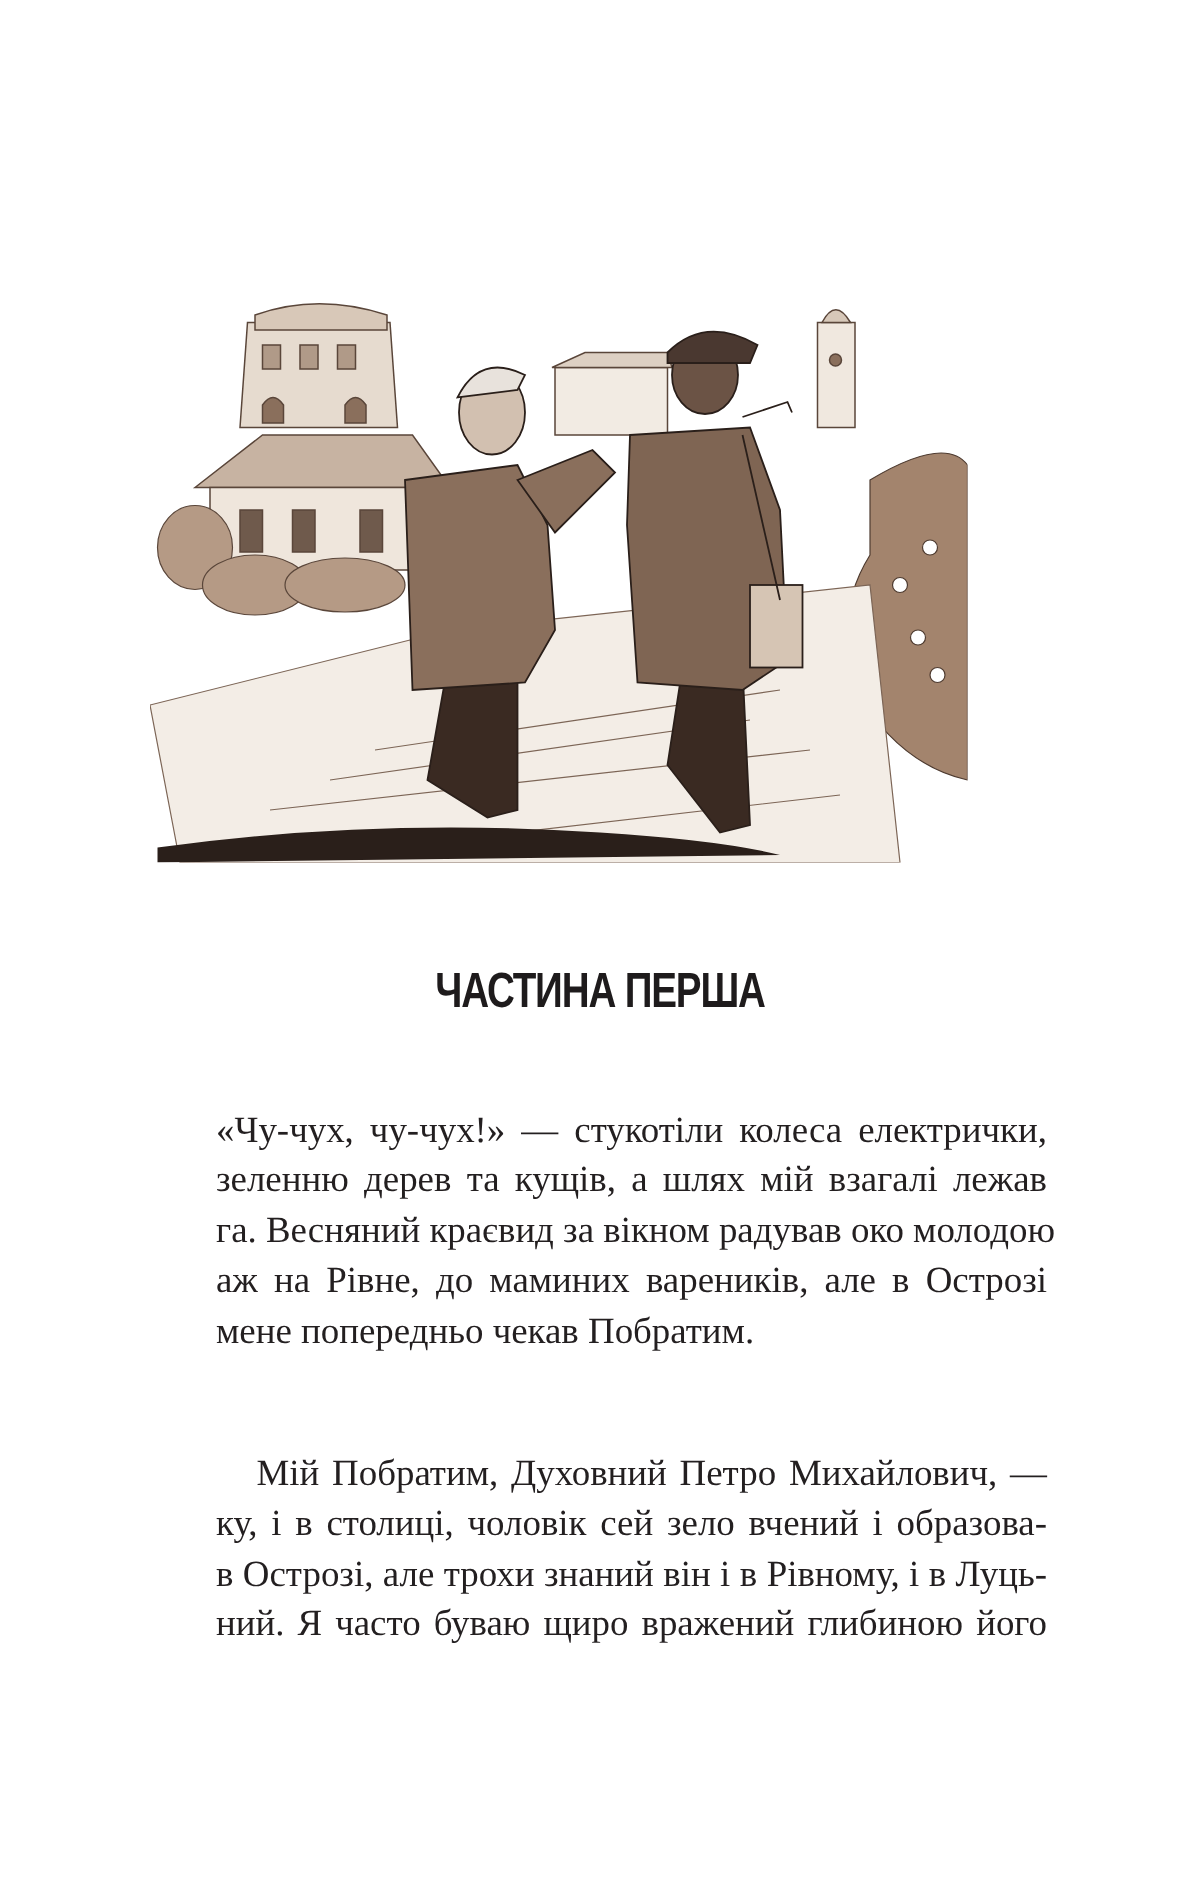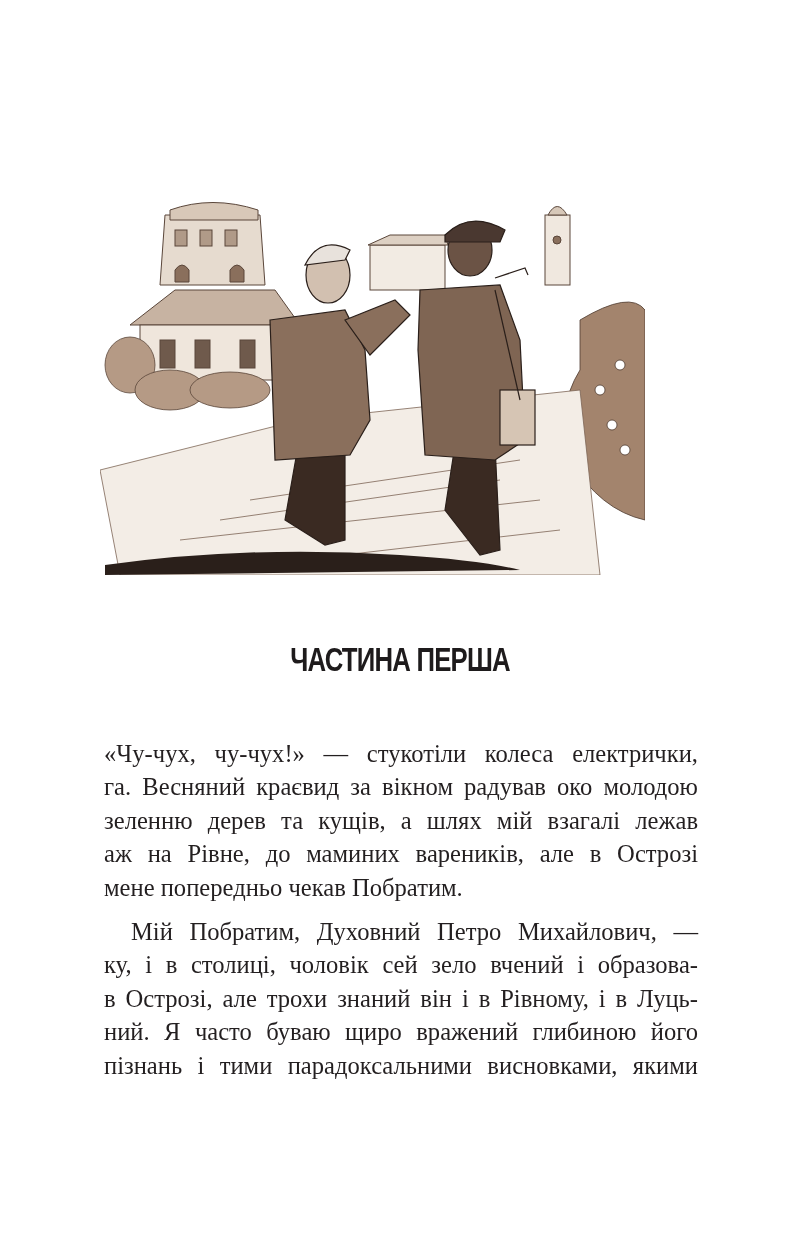--- a/index.html
+++ b/index.html
@@ -5,22 +5,22 @@
   html, body { margin: 0; padding: 0; background: #ffffff; }
   body { width: 800px; height: 1255px; position: relative; overflow: hidden; font-family: "DejaVu Serif", serif; color: #231f20; }
   .illustration { position: absolute; left: 100px; top: 190px; width: 545px; height: 385px; }
   .chapter-title {
     position: absolute; left: 0; width: 800px; top: 641px; text-align: center;
     font-family: "Liberation Sans", sans-serif; font-weight: bold; font-size: 33px;
     letter-spacing: -1px; transform: scaleX(0.78); transform-origin: center; color: #1e1b1c;
   }
   .body-text { position: absolute; left: 104px; width: 594px; font-family: "Liberation Serif", serif; font-size: 24.6px; line-height: 33.4px; color: #231f20; }
   .para1 { top: 737px; }
-  .para2 { top: 915px; }
-  .line { display: block; white-space: nowrap; text-align: justify; text-align-last: justify; }
+  .para2 { top: 966px; }
+  .line { display: block; white-space: nowrap; text-align: justify; text-align-last: justify; margin-left: 40px; }
   .line.last { text-align-last: left; }
   .indent { padding-left: 27px; }
 </style>
 </head>
 <body>
 
 <div class="illustration">
   <svg width="545" height="385" viewBox="0 0 545 385" xmlns="http://www.w3.org/2000/svg">
 
     <g fill="none" stroke="#5a463a" stroke-width="1">
@@ -85,25 +85,24 @@
       <rect x="400" y="200" width="35" height="55" fill="#d6c5b4"></rect>
       <path d="M395 100 L420 210" fill="none"></path>
     </g>
   </svg>
 </div>
 
 <div class="chapter-title">ЧАСТИНА ПЕРША</div>
 
 <div class="body-text para1">
   <span class="line">«Чу-чух, чу-чух!» — стукотіли колеса електрички,</span>
+  <span class="line">зеленню дерев та кущів, а шлях мій взагалі лежав</span>
   <span class="line">га. Весняний краєвид за вікном радував око молодою</span>
-  <span class="line">зеленню дерев та кущів, а шлях мій взагалі лежав</span>
   <span class="line">аж на Рівне, до маминих вареників, але в Острозі</span>
   <span class="line last">мене попередньо чекав Побратим.</span>
 </div>
 
 <div class="body-text para2">
   <span class="line indent">Мій Побратим, Духовний Петро Михайлович, —</span>
   <span class="line">ку, і в столиці, чоловік сей зело вчений і образова-</span>
   <span class="line">в Острозі, але трохи знаний він і в Рівному, і в Луць-</span>
   <span class="line">ний. Я часто буваю щиро вражений глибиною його</span>
-  <span class="line">пізнань і тими парадоксальними висновками, якими</span>
 </div>
 
 </body></html>

